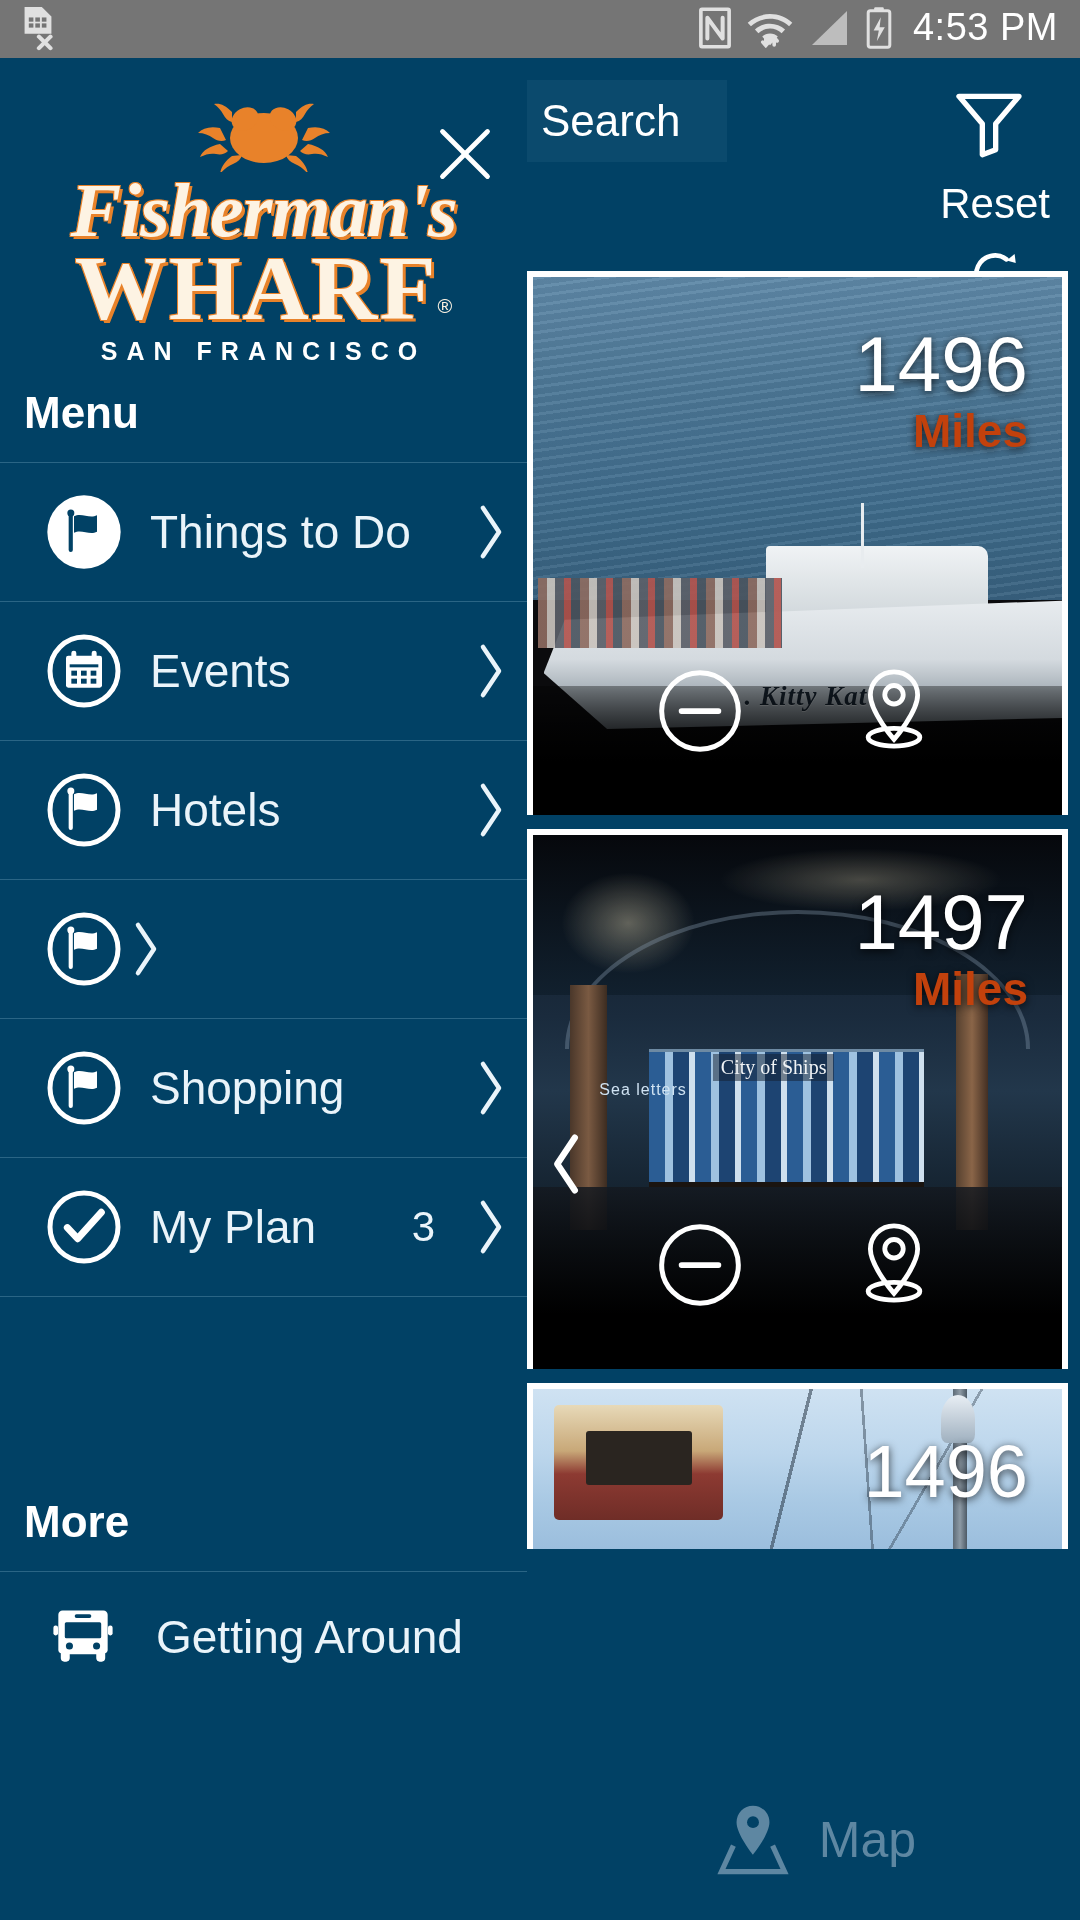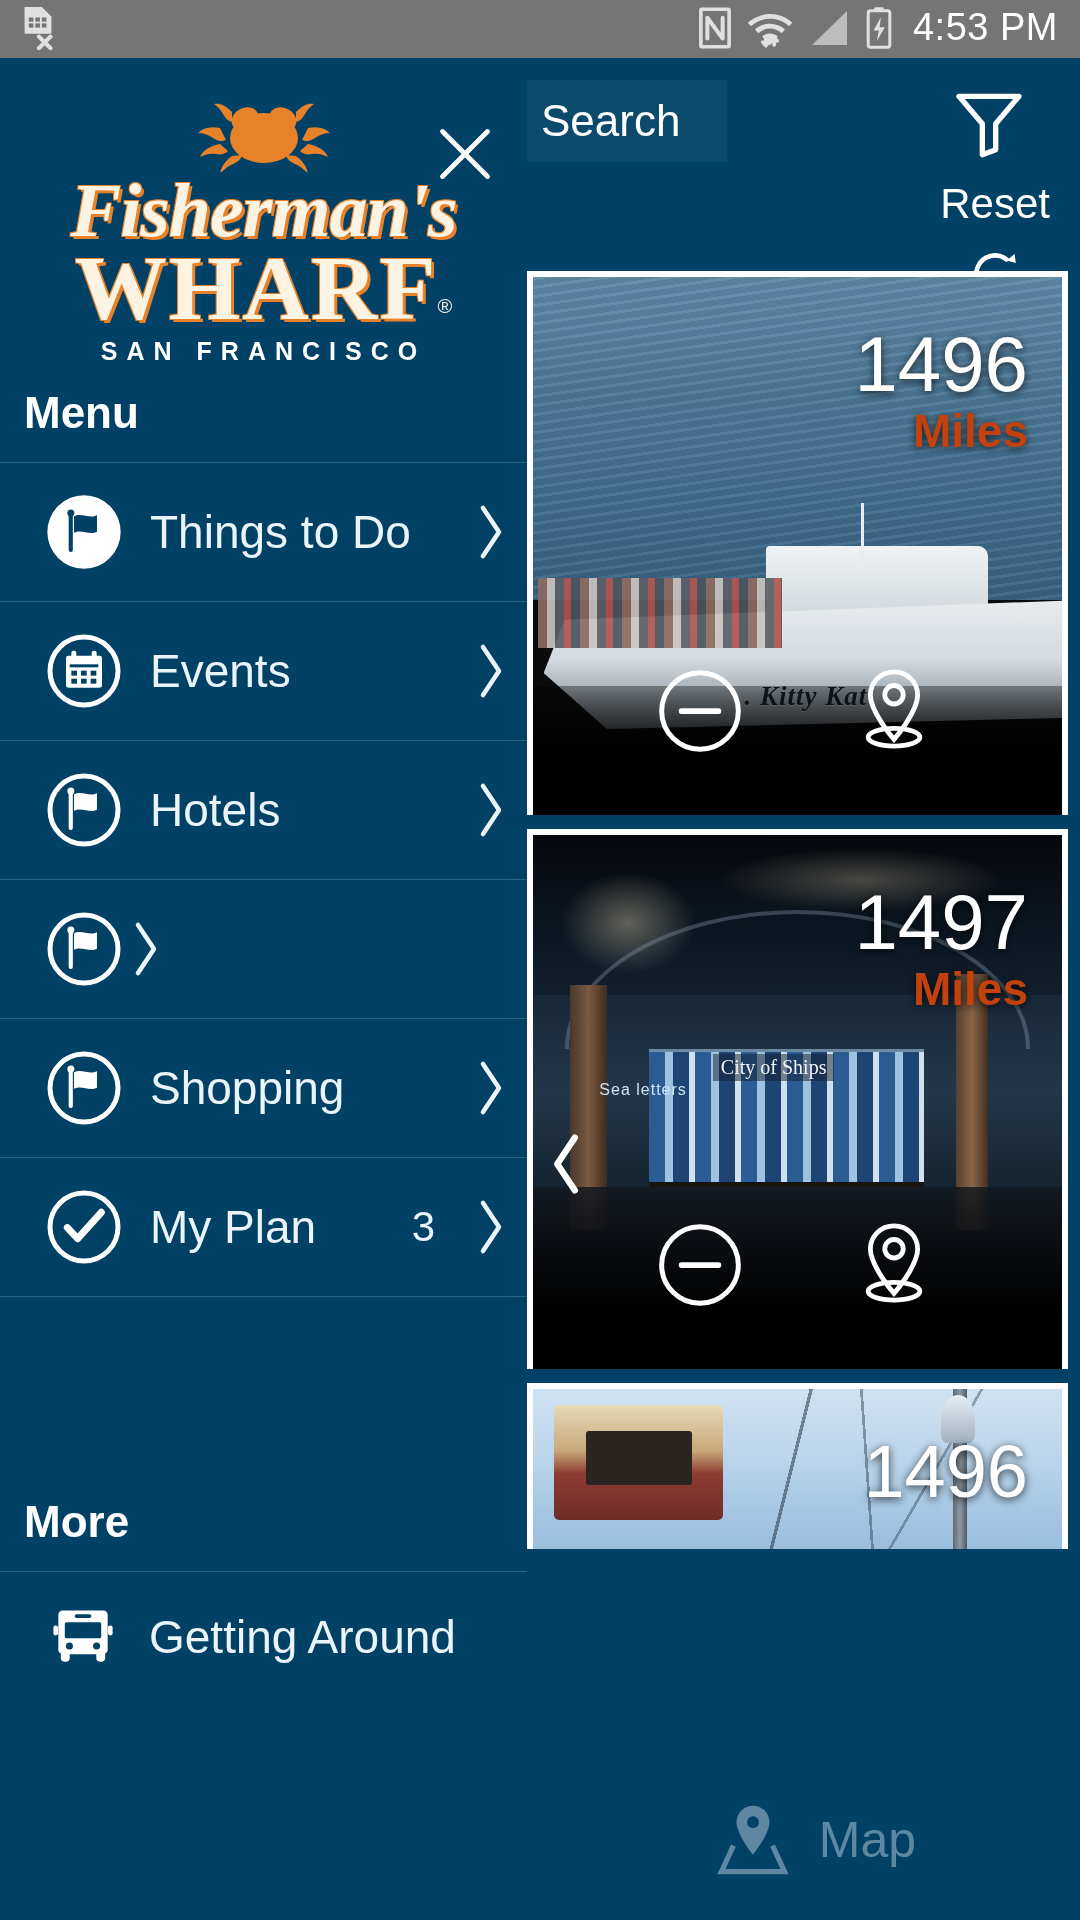--- a/index.html
+++ b/index.html
@@ -70,21 +70,21 @@
   }
   .nav-count{ color:#EAF4FA; font-size:42px; margin-right:34px; }
   .chev{ flex:0 0 auto; }
 
   .spacer-block{ height:200px; }
 
   .more-item{
     height:130px; display:flex; align-items:center; padding:0 22px 0 44px;
   }
   .more-icon{ width:78px; flex:0 0 78px; display:flex; justify-content:center; }
-  .more-label{ color:#EAF4FA; font-size:46px; margin-left:27px; }
+  .more-label{ color:#EAF4FA; font-size:46px; margin-left:34px; }
 
   
   .content{
     position:absolute; left:527px; top:58px; width:553px; height:1862px;
     background:#014165; overflow:hidden;
   }
   .topbar{
     height:200px; position:relative;
   }
   .search-box{

